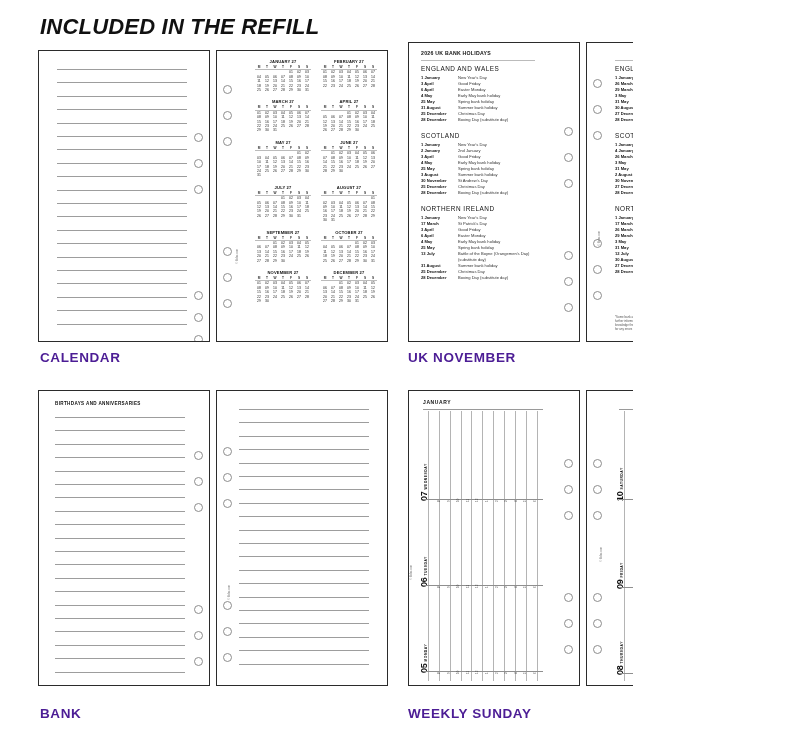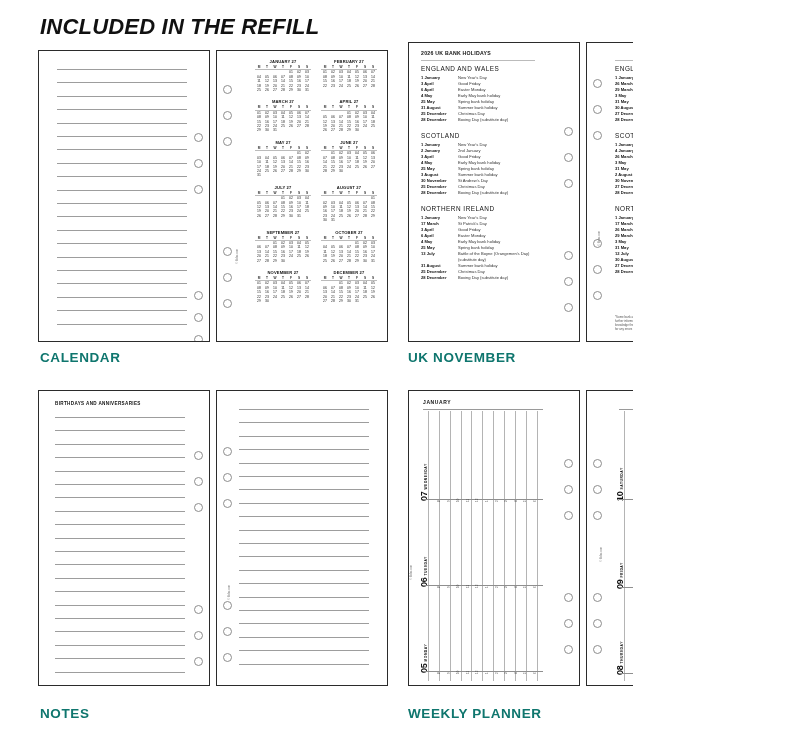--- a/index.html
+++ b/index.html
@@ -26,21 +26,21 @@
     font-weight: bold;
     font-style: italic;
     letter-spacing: 0.2px;
     color: #111;
   }
   .section-label {
     position: absolute;
     font-size: 13.5px;
     font-weight: 600;
     letter-spacing: 0.6px;
-    color: #0f766e;
+    color: #4c1d95;
   }
 
   
   .sheet {
     position: absolute;
     background: #fff;
     border: 1px solid #2b2b2b;
   }
   .sheet-inner {
     position: absolute;
@@ -1138,21 +1138,21 @@
       <div class="hole" style="left:6px; top:56px;"></div>
       <div class="hole" style="left:6px; top:82px;"></div>
       <div class="hole" style="left:6px; top:108px;"></div>
       <div class="hole" style="left:6px; top:210px;"></div>
       <div class="hole" style="left:6px; top:236px;"></div>
       <div class="hole" style="left:6px; top:262px;"></div>
       <div class="brand" style="left:14px; top:206px;">© filofax.com</div>
     </div>
   </div>
 
-  <div class="section-label" style="left:40px; top:706px;">NOTES</div>
+  <div class="section-label" style="left:40px; top:706px;">BANK</div>
 
   <div class="sheet" id="wp-left" style="left:408px; top:390px; width:172px; height:296px;">
     <div class="sheet-inner">
       <div class="wp-month" style="left:14px; top:8px;">JANUARY</div>
       <div class="wp-rule" style="left:14px; right:36px; top:18px;"></div>
       <div class="wp-cols" id="wp-left-cols" style="left:14px; right:36px; top:20px; bottom:4px;">
           <div class="wp-col" style="left: 4%;"></div>
           <div class="wp-col" style="left: 13.0909%;"></div>
           <div class="wp-col" style="left: 22.1818%;"></div>
           <div class="wp-col" style="left: 31.2727%;"></div>
@@ -1287,15 +1287,15 @@
       <div class="hole" style="left:6px; top:68px;"></div>
       <div class="hole" style="left:6px; top:94px;"></div>
       <div class="hole" style="left:6px; top:120px;"></div>
       <div class="hole" style="left:6px; top:202px;"></div>
       <div class="hole" style="left:6px; top:228px;"></div>
       <div class="hole" style="left:6px; top:254px;"></div>
       <div class="brand" style="left:16px; top:168px;">© filofax.com</div>
     </div>
   </div>
 
-  <div class="section-label" style="left:408px; top:706px;">WEEKLY PLANNER</div>
+  <div class="section-label" style="left:408px; top:706px;">WEEKLY SUNDAY</div>
 
 </div>
 
 </body></html>

